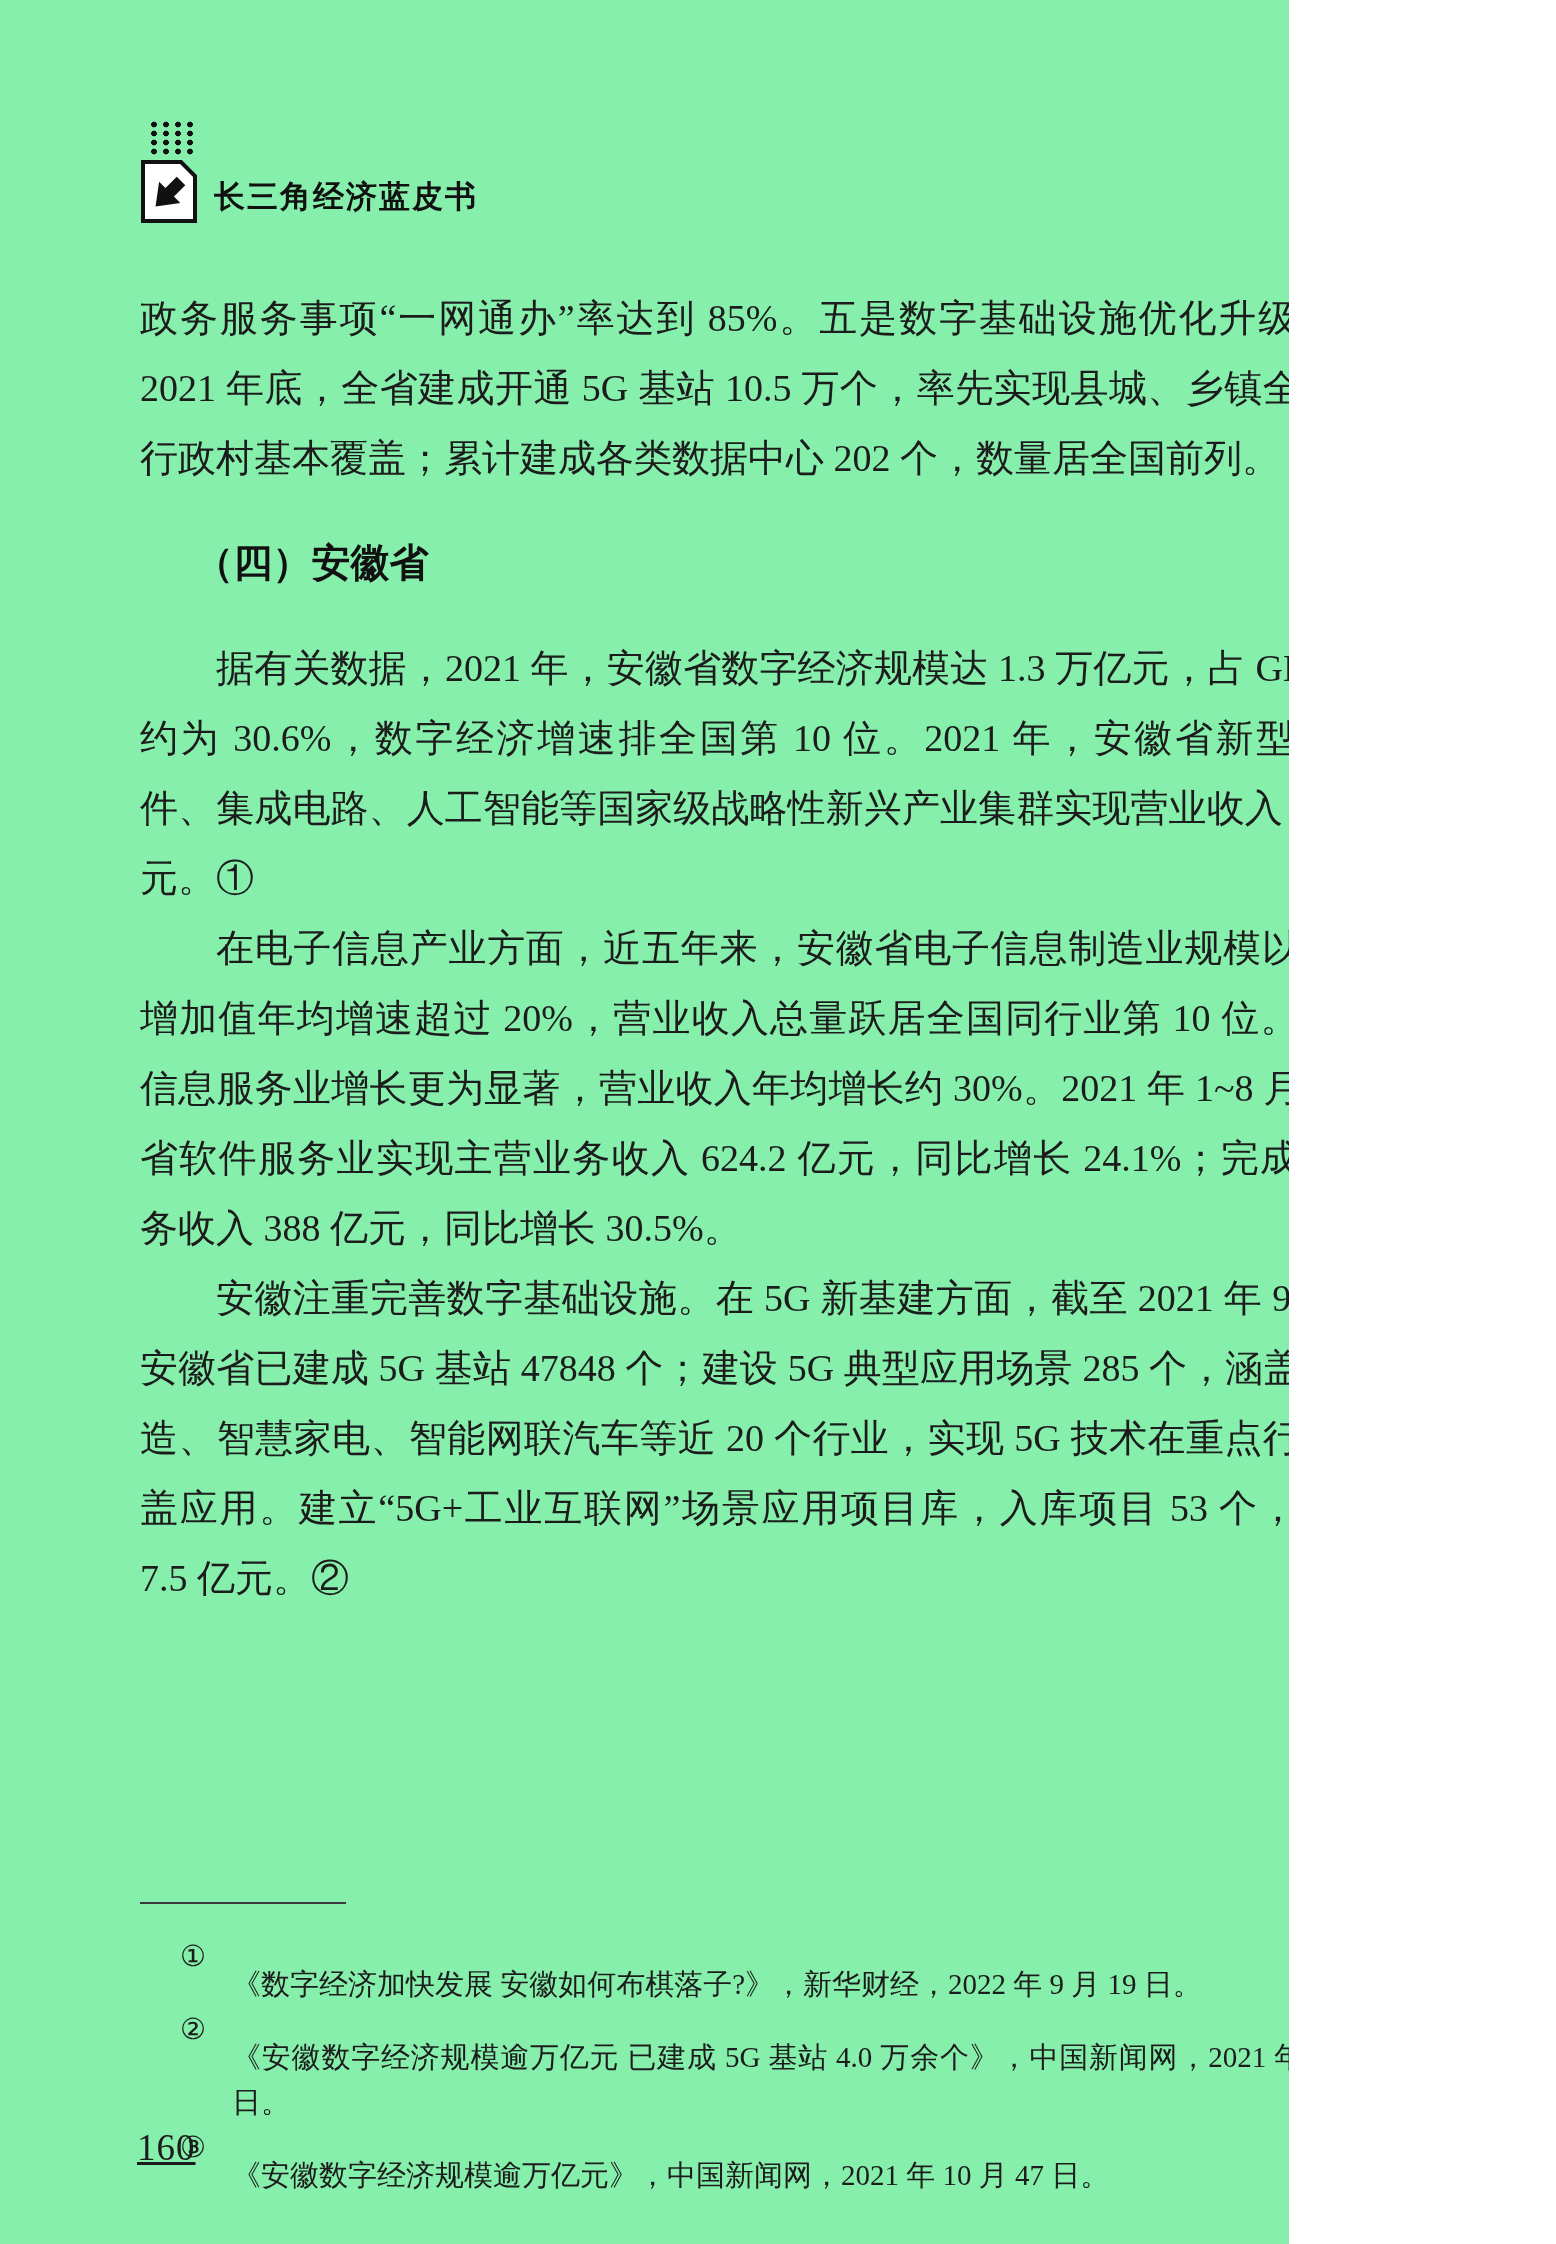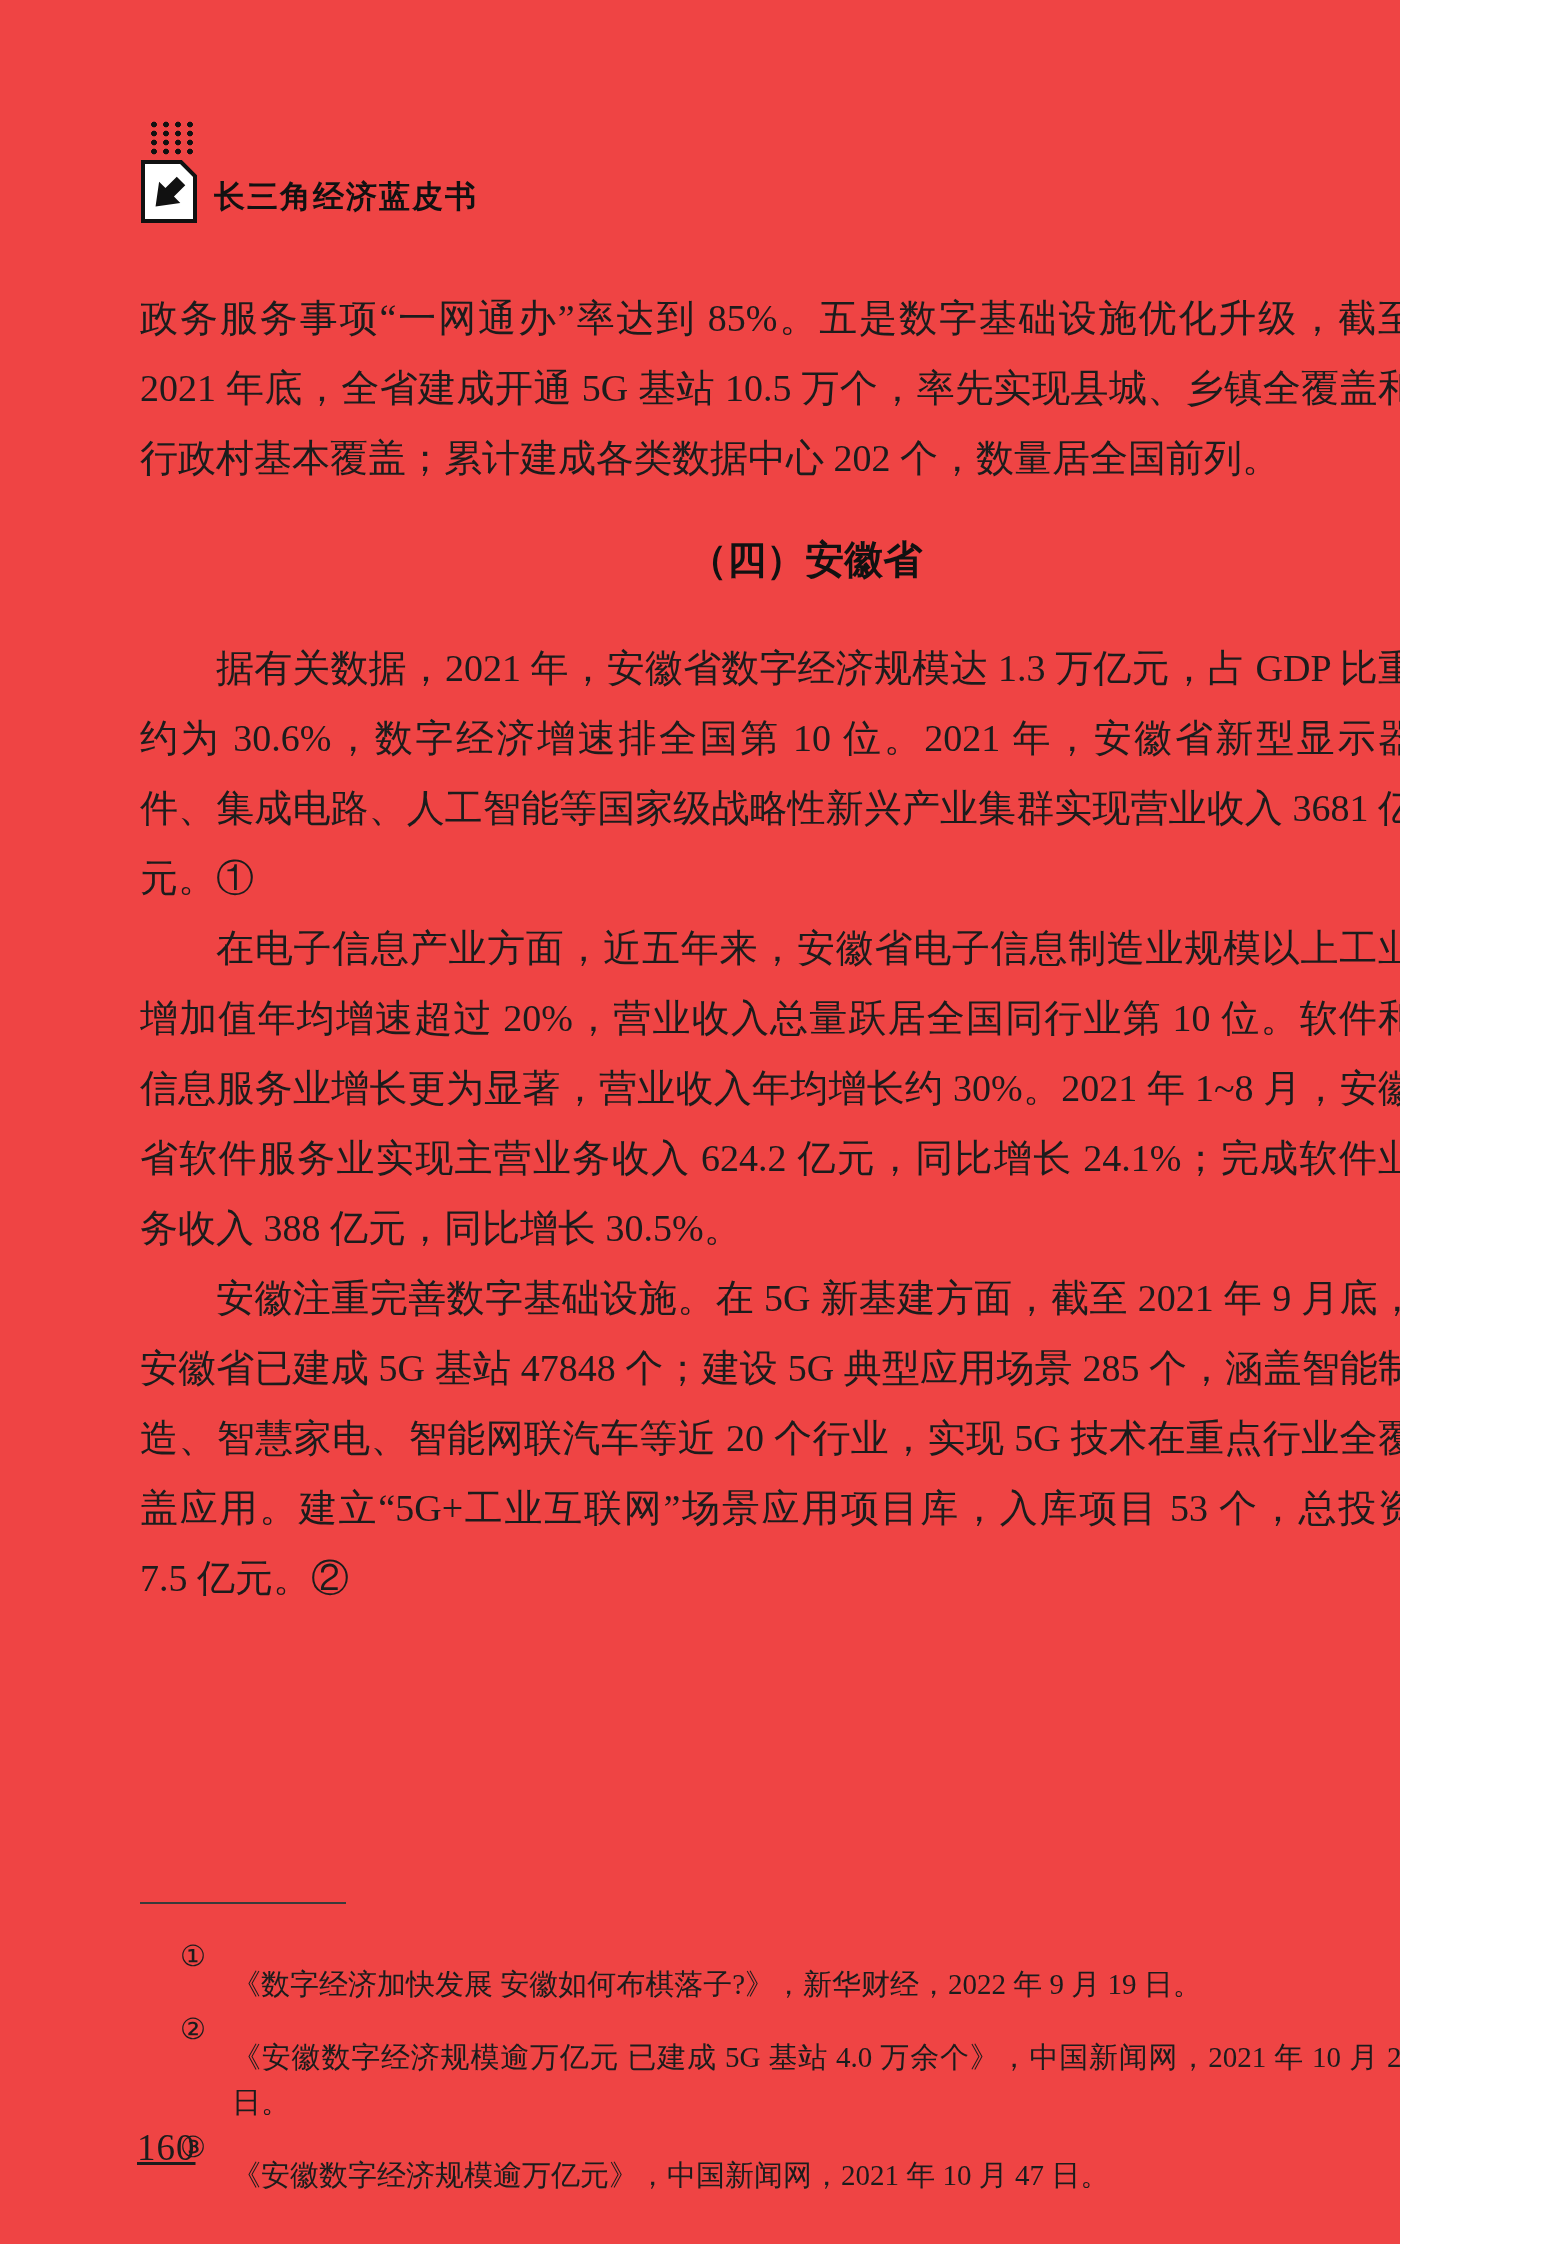--- a/index.html
+++ b/index.html
@@ -2,23 +2,23 @@
 <html><head>
 <meta charset="utf-8">
 <style>
   html, body {
     margin: 0;
     padding: 0;
     background: #ffffff;
   }
   .page {
     position: relative;
-    width: 1400px;
+    width: 1289px;
     height: 2244px;
-    background: #ef4444;
+    background: #86efac;
     overflow: hidden;
     font-family: "Liberation Serif", "DejaVu Serif", serif;
     color: #1c1c1c;
   }
 
   
   .running-head {
     position: absolute;
     left: 140px;
     top: 120px;
@@ -63,27 +63,27 @@
     text-align: justify;
   }
   .content p {
     margin: 0;
     text-indent: 2em;
   }
   .content p.continuation {
     text-indent: 0;
   }
   .section-heading {
-    font-family: Liberation Mono, monospace;
+    font-family: Liberation Sans, sans-serif;
     font-weight: bold;
     font-size: 39px;
     line-height: 52px;
     margin: 44px 0 44px 0;
     text-indent: 1.4em;
-    text-align: center;
+    text-align: left;
     color: #111;
   }
 
   
   .footnotes {
     position: absolute;
     left: 140px;
     top: 1902px;
     width: 1276px;
     font-size: 29px;

